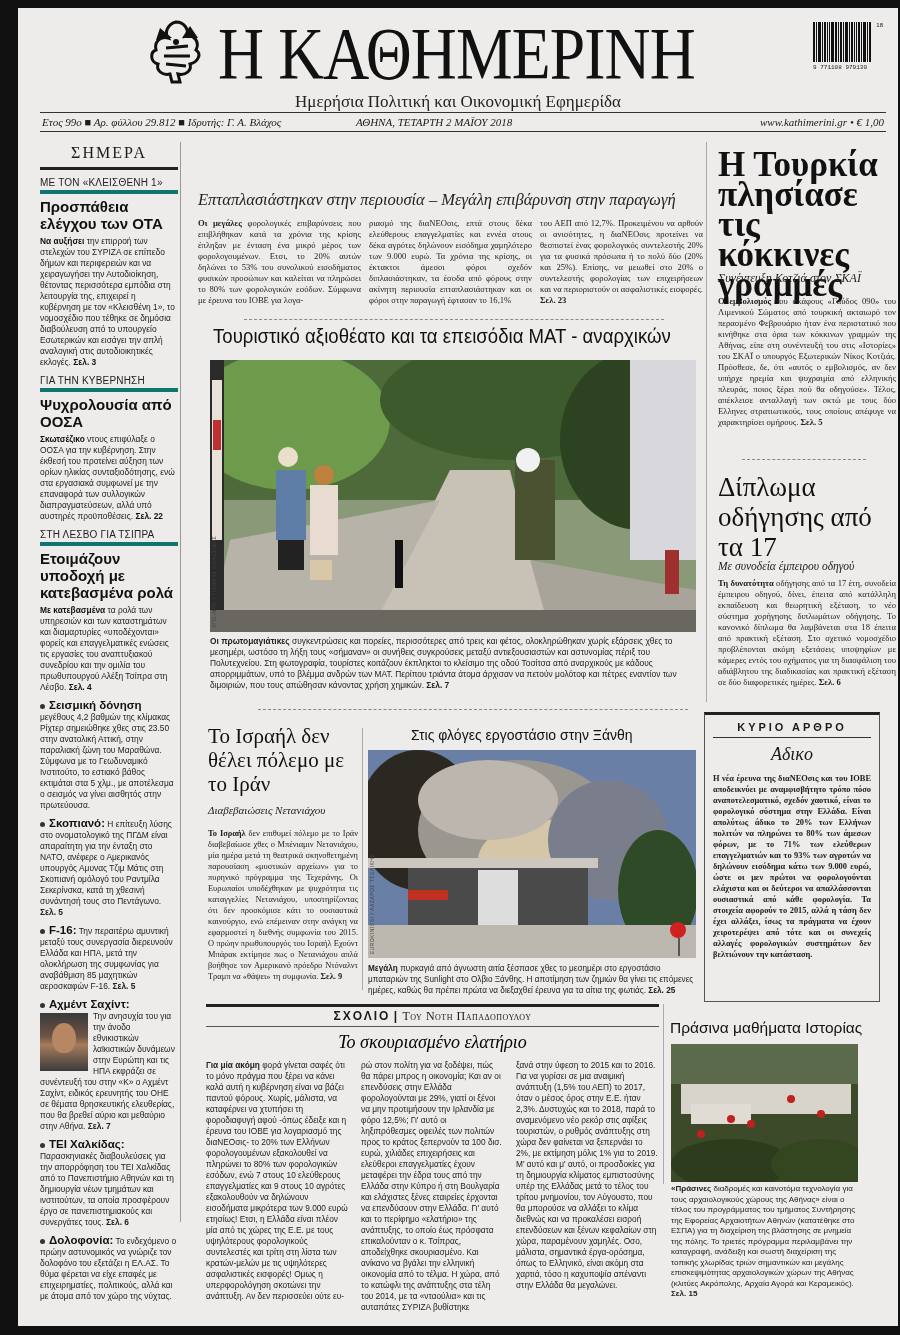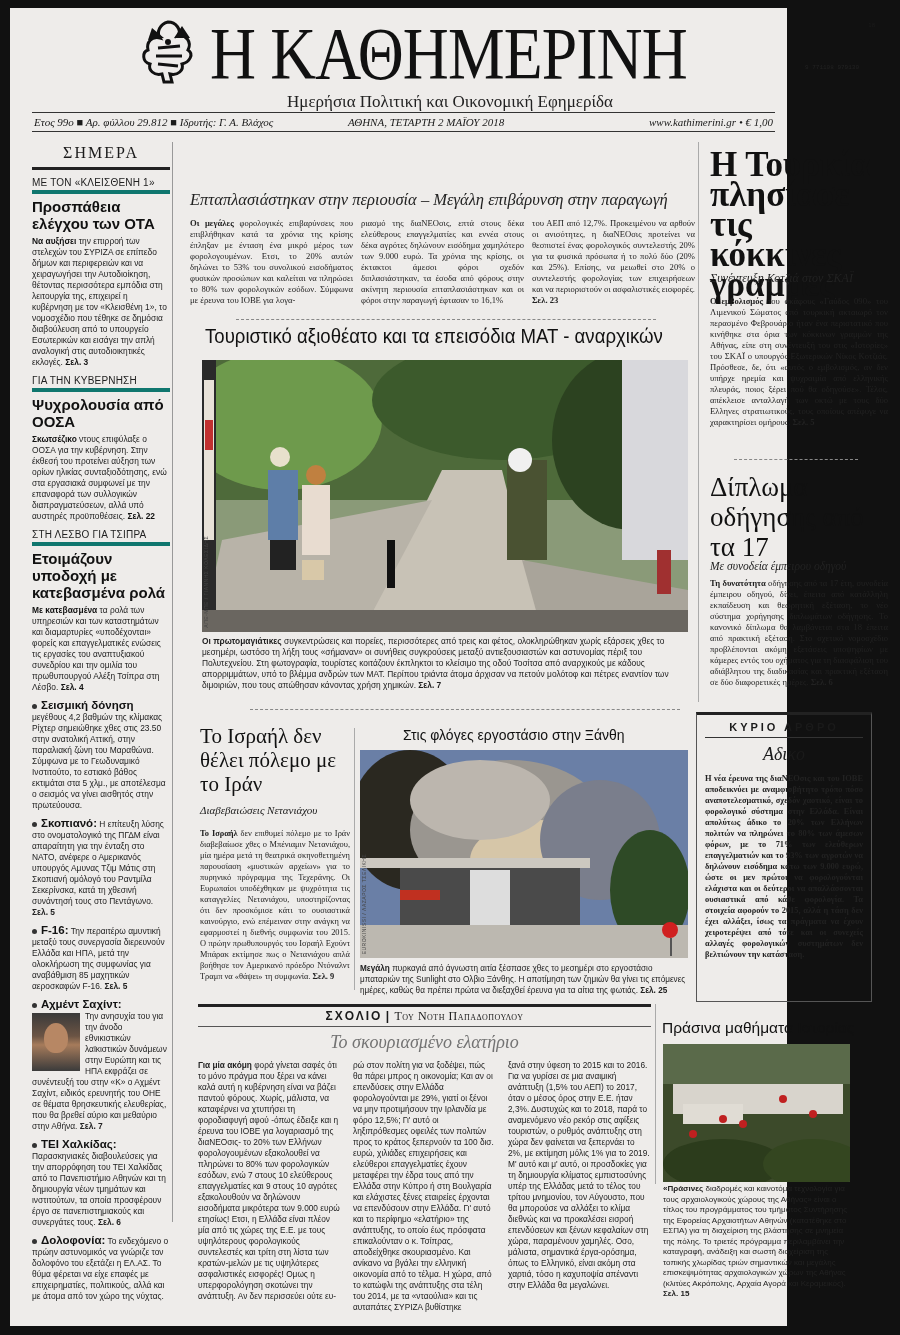--- a/index.html
+++ b/index.html
@@ -1,19 +1,19 @@
 <!DOCTYPE html>
 <html><head>
 <meta charset="utf-8">
 <style>
   * { box-sizing: border-box; margin: 0; padding: 0; }
   html, body { width: 900px; height: 1335px; background: #111; overflow: hidden; }
   body { position: relative; font-family: "Liberation Sans", sans-serif; color: #1a1a1a; }
   .page {
-    position: absolute; left: 10px; top: 8px; width: 777px; height: 1318px;
+    position: absolute; left: 18px; top: 8px; width: 880px; height: 1318px;
     background: #eeecea;
   }
   .serif { font-family: "Liberation Serif", "DejaVu Serif", serif; }
 
   
   .logo-bird { position: absolute; left: 128px; top: 10px; width: 62px; height: 68px; }
   .masthead-title { position: absolute; left: 200px; top: 6px; font-size: 74px; line-height: 80px; letter-spacing: -1px; font-family: "Liberation Serif", serif; font-weight: normal; color: #111; transform: scaleX(0.86); transform-origin: left top; }
   .barcode { position: absolute; left: 795px; top: 14px; width: 70px; height: 56px; }
   .barcode-bars { display: flex; height: 40px; gap: 1px; }
   .barcode-bars span { background: #111; height: 100%; }
@@ -75,21 +75,21 @@
   .fire-head { position: absolute; left: 393px; top: 719px; width: 290px; font-size: 14px; color: #111; white-space: nowrap; }
   .photo2 { position: absolute; left: 350px; top: 742px; width: 328px; height: 208px; overflow: hidden; background: #889; }
   .photo2-cap { position: absolute; left: 350px; top: 955px; width: 330px; font-size: 8.2px; line-height: 11px; color: #222; }
 
   
   .comm-rule { position: absolute; left: 188px; top: 996px; width: 453px; height: 3px; background: #222; }
   .comm-kicker { position: absolute; left: 188px; top: 1001px; width: 453px; text-align: center; font-size: 12px; }
   .comm-kicker b { letter-spacing: 2px; }
   .comm-kicker .author { font-family: "Liberation Serif", serif; font-variant: small-caps; letter-spacing: 0.5px; }
   .comm-rule2 { position: absolute; left: 188px; top: 1018px; width: 453px; height: 1px; background: #555; }
-  .comm-title { position: absolute; left: 188px; top: 1024px; width: 453px; text-align: center; font-family: "Liberation Serif", serif; font-style: italic; font-size: 18px; color: #737373; }
+  .comm-title { position: absolute; left: 188px; top: 1024px; width: 453px; text-align: center; font-family: "Liberation Serif", serif; font-style: italic; font-size: 18px; color: #000000; }
   .comm-cols { position: absolute; left: 188px; top: 1052px; width: 453px; display: flex; gap: 12px; }
   .comm-cols .c { flex: 1; font-size: 8.3px; line-height: 11px; color: #222; }
   .comm-sep { position: absolute; left: 645px; top: 996px; width: 1px; height: 180px; background: #aaa; }
 
   
   .gh-head { position: absolute; left: 652px; top: 1011px; width: 230px; font-size: 15.5px; color: #111; white-space: nowrap; }
   .photo3 { position: absolute; left: 653px; top: 1036px; width: 187px; height: 138px; overflow: hidden; background: #3c4a2a; }
   .photo3-cap { position: absolute; left: 653px; top: 1176px; width: 190px; font-size: 8px; line-height: 10.5px; color: #222; }
 
   .photo svg { display: block; width: 100%; height: 100%; }

